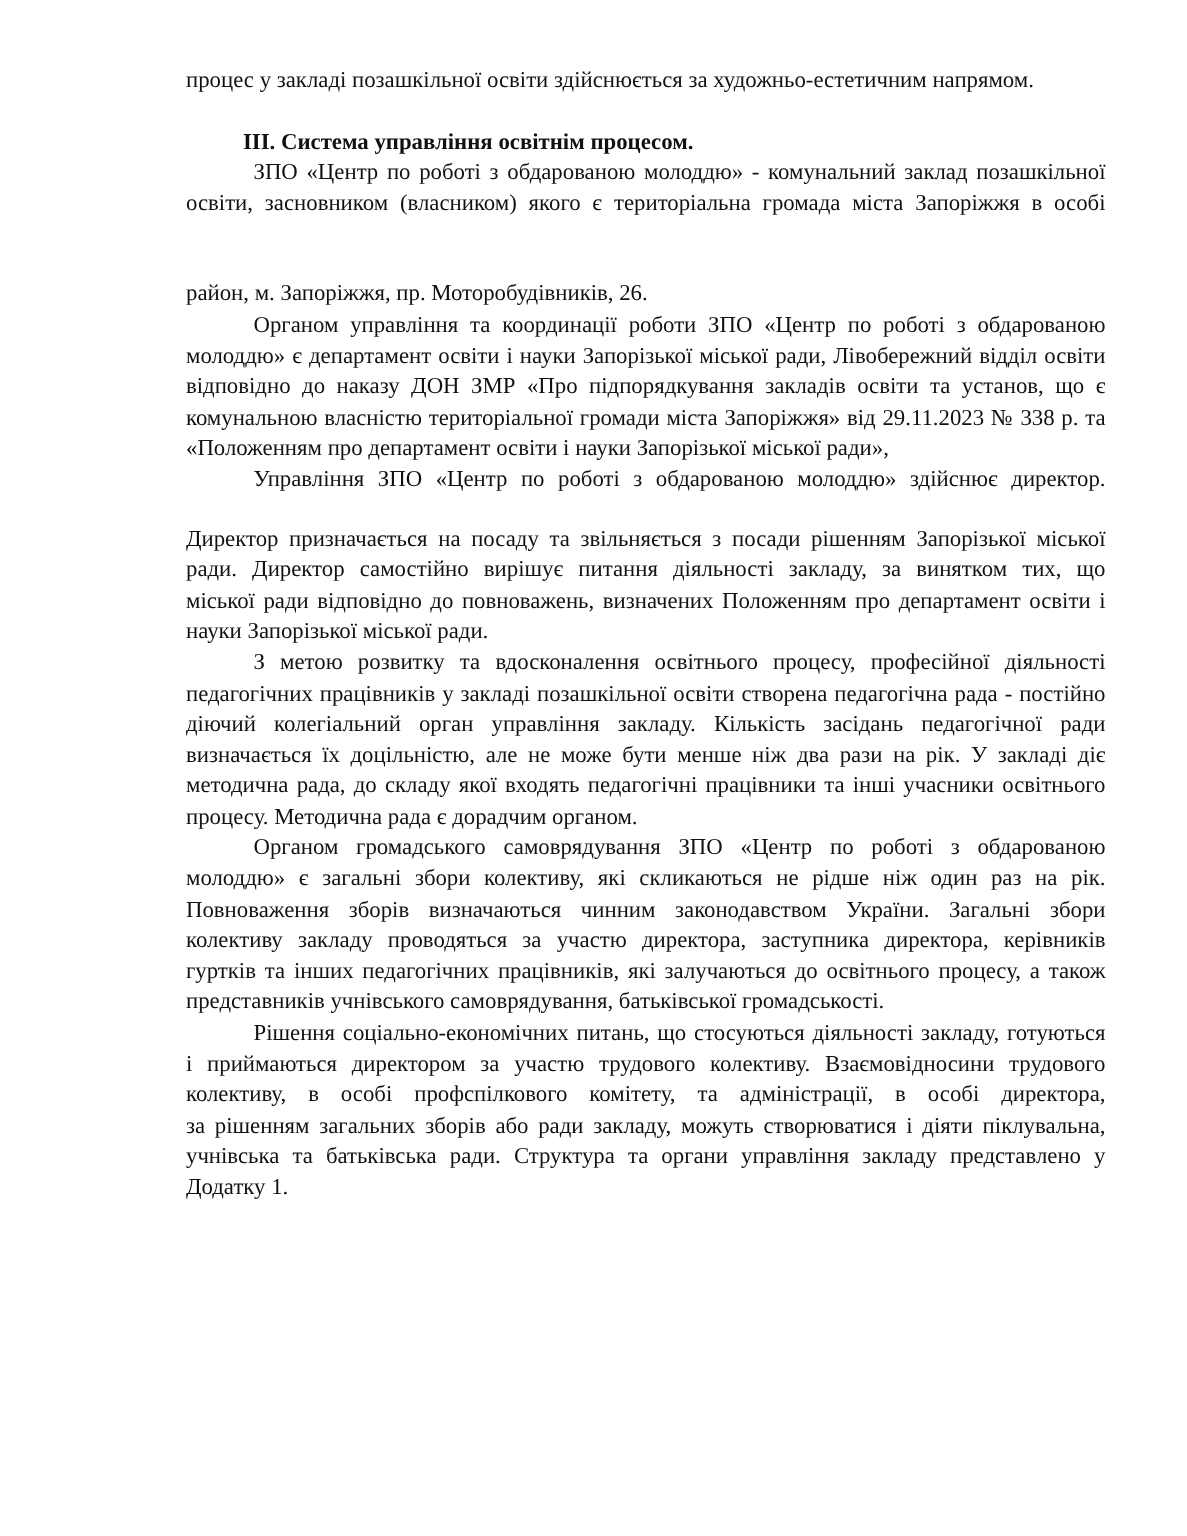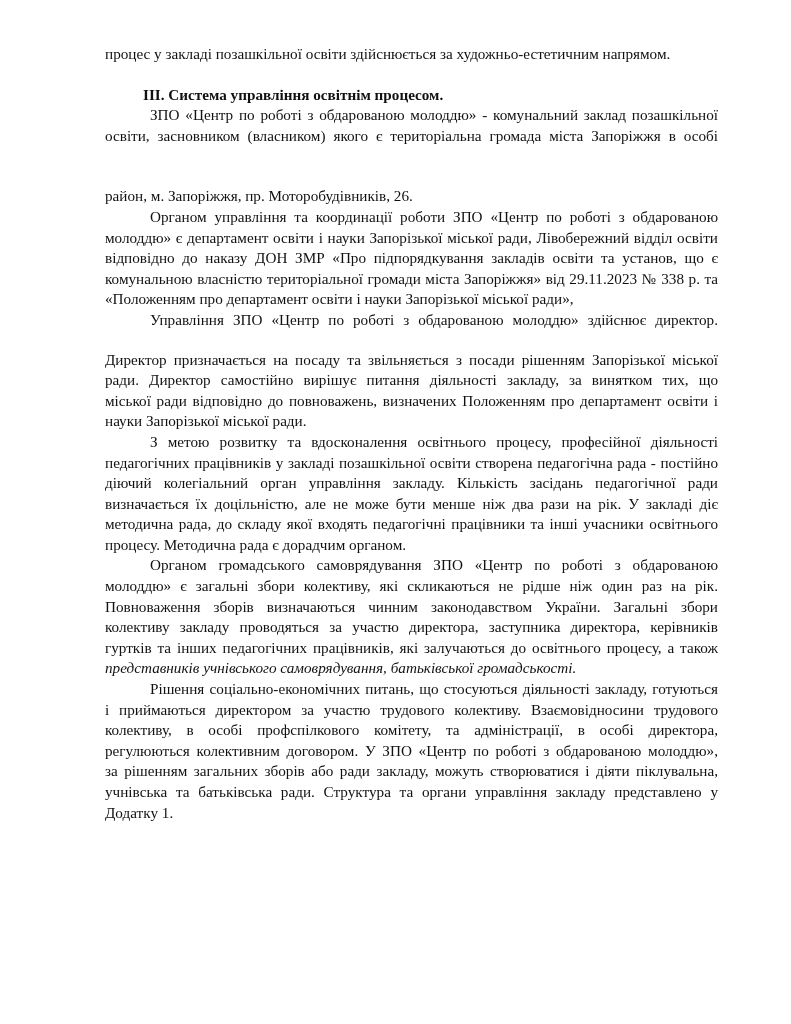--- a/index.html
+++ b/index.html
@@ -1,18 +1,18 @@
 <!DOCTYPE html>
 <html><head>
 <meta charset="utf-8">
 <style>
   html, body { margin:0; padding:0; background:#ffffff; }
   body { width:791px; height:1024px; overflow:hidden; position:relative; }
   .page {
-    position:absolute; left:105px; top:44px; width:613px;
+    position:absolute; left:124px; top:44px; width:613px;
     font-family:"Liberation Serif", serif; font-size:15.2px; line-height:20.6px;
     color:#111111; text-align:justify;
   }
   .page p { margin:0; }
   .first { text-align:left; }
   .gap { height:20px; }
   .heading { font-weight:bold; text-indent:38px; text-align:left; }
   .para { text-indent:45px; }
   .line { display:block; text-align:justify; text-align-last:justify; }
   .line.last { text-align-last:left; }
@@ -51,25 +51,24 @@
         <span class="line" style="text-indent: 0px;">визначається їх доцільністю, але не може бути менше ніж два рази на рік. У закладі діє</span>
         <span class="line" style="text-indent: 0px;">методична рада, до складу якої входять педагогічні працівники та інші учасники освітнього</span>
         <span class="line last" style="text-indent: 0px;">процесу. Методична рада є дорадчим органом.</span>
       </p>
       <p class="para">
         <span class="line">Органом громадського самоврядування ЗПО «Центр по роботі з обдарованою</span>
         <span class="line" style="text-indent: 0px;">молоддю» є загальні збори колективу, які скликаються не рідше ніж один раз на рік.</span>
         <span class="line" style="text-indent: 0px;">Повноваження зборів визначаються чинним законодавством України. Загальні збори</span>
         <span class="line" style="text-indent: 0px;">колективу закладу проводяться за участю директора, заступника директора, керівників</span>
         <span class="line" style="text-indent: 0px;">гуртків та інших педагогічних працівників, які залучаються до освітнього процесу, а також</span>
-        <span class="line last" style="text-indent: 0px; font-style: italic;">представників учнівського самоврядування, батьківської громадськості.</span>
+        <span class="line last" style="text-indent: 0px;">представників учнівського самоврядування, батьківської громадськості.</span>
       </p>
       <p class="para">
         <span class="line">Рішення соціально-економічних питань, що стосуються діяльності закладу, готуються</span>
         <span class="line" style="text-indent: 0px;">і приймаються директором за участю трудового колективу. Взаємовідносини трудового</span>
         <span class="line" style="text-indent: 0px;">колективу, в особі профспілкового комітету, та адміністрації,  в  особі  директора,</span>
-        <span class="line" style="text-indent: 0px;">регулюються колективним договором. У ЗПО «Центр по роботі з обдарованою молоддю»,</span>
         <span class="line" style="text-indent: 0px;">за рішенням загальних зборів або ради закладу, можуть створюватися і діяти піклувальна,</span>
         <span class="line" style="text-indent: 0px;">учнівська та батьківська ради. Структура та органи управління закладу представлено у</span>
         <span class="line last" style="text-indent: 0px;">Додатку 1.</span>
       </p>
     </div>
 </div>
 
 </body></html>

